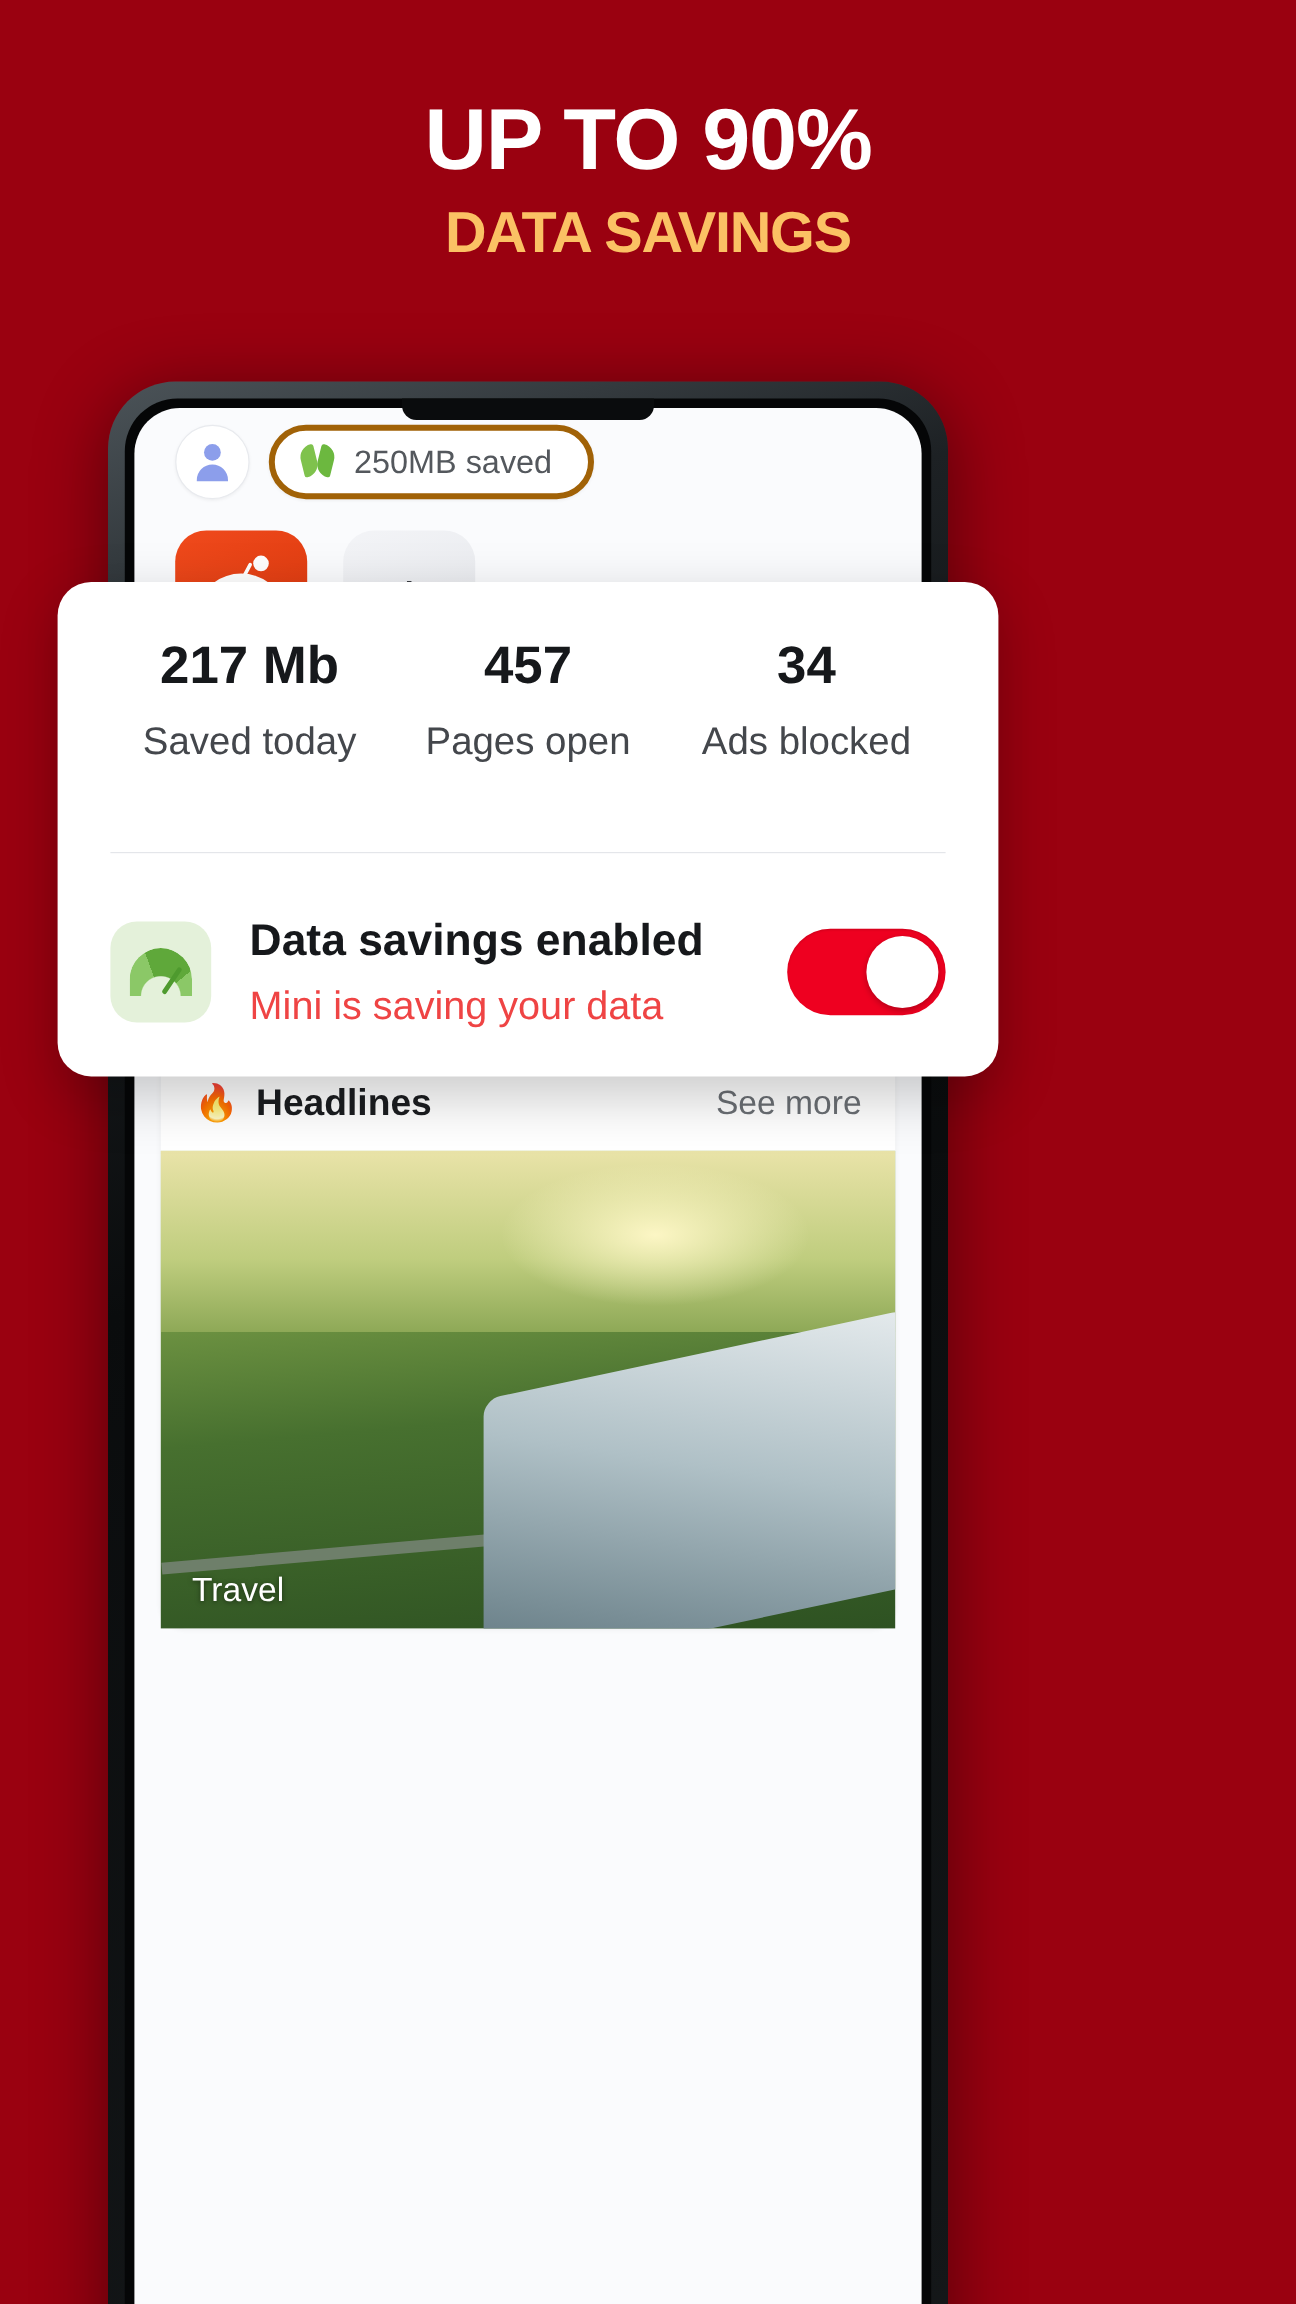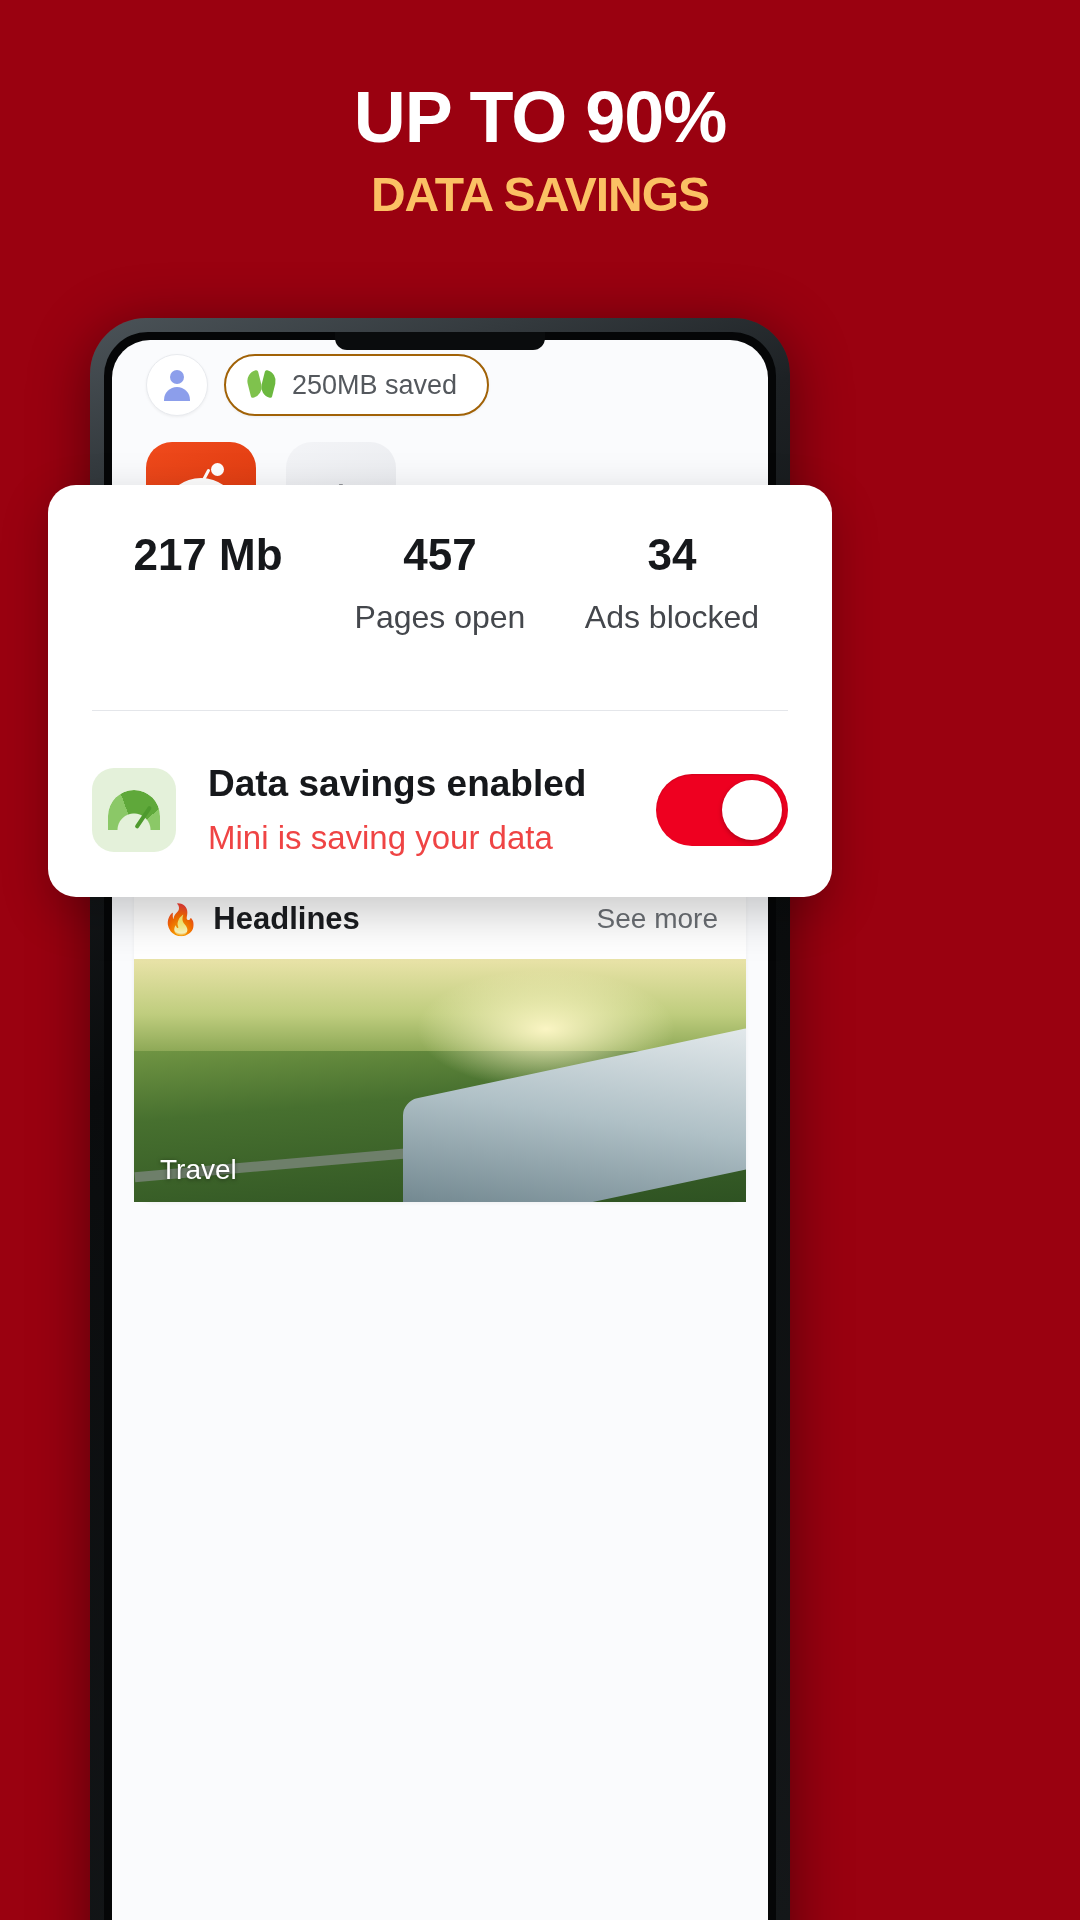--- a/index.html
+++ b/index.html
@@ -90,21 +90,21 @@
   .avatar-glyph:before {
     content:""; position:absolute; left:10px; top:2px;
     width:14px; height:14px; border-radius:50%; background:#8C9EEB;
   }
   .avatar-glyph:after {
     content:""; position:absolute; left:4px; top:19px;
     width:26px; height:14px; border-radius:13px 13px 0 0; background:#8C9EEB;
   }
   .saved-pill {
     height:62px; border-radius:34px; background:#FFFFFF;
-    border:2px solid #a16207; display:flex; align-items:center;
+    border:5px solid #a16207; display:flex; align-items:center;
     gap:14px; padding:0 30px 0 22px;
     box-shadow:0 1px 3px rgba(0,0,0,.06);
   }
   .leaf-icon { width:30px; height:32px; position:relative; }
   .leaf-icon i {
     position:absolute; display:block; background:#6CB83F;
     width:13px; height:26px; top:2px; border-radius:11px 2px 11px 2px;
   }
   .leaf-icon i.l { left:0; transform:rotate(-14deg); background:#7FC24D; }
   .leaf-icon i.r { left:14px; transform:rotate(14deg) scaleX(-1); }
@@ -197,21 +197,21 @@
   
   .headlines-row {
     display:flex; align-items:center; justify-content:space-between;
     padding:26px 2px 22px 2px;
   }
   .hl-left { display:flex; align-items:center; gap:14px; }
   .flame { font-size:30px; color:#E8112D; }
   .hl-title { font-size:31px; font-weight:bold; color:#1B1D20; }
   .hl-more { font-size:28px; color:#6B6F74; }
   .hl-image {
-    height:243px; margin:0 -26px; position:relative; overflow:hidden;
+    height:398px; margin:0 -26px; position:relative; overflow:hidden;
     background:linear-gradient(175deg,#C9D98A 0%,#7FA24A 22%,#47702F 55%,#2E5222 100%);
   }
   .hl-image .sky {
     position:absolute; inset:0 0 62% 0;
     background:linear-gradient(180deg,#E9E3A8 0%,#BFCD7E 60%,#8EA957 100%);
   }
   .hl-image .sun {
     position:absolute; top:10px; left:46%; width:260px; height:120px;
     background:radial-gradient(ellipse at center, rgba(255,248,200,.95) 0%, rgba(255,240,170,0) 70%);
   }
@@ -358,20 +358,21 @@
       </div>
 
     </div>
   </div>
 </div>
 
 <div class="ds-card">
   <div class="ds-stats">
     <div class="ds-stat">
       <div class="ds-val">217 Mb</div>
+      <div class="ds-lbl">Saved today</div>
     </div>
     <div class="ds-stat">
       <div class="ds-val">457</div>
       <div class="ds-lbl">Pages open</div>
     </div>
     <div class="ds-stat">
       <div class="ds-val">34</div>
       <div class="ds-lbl">Ads blocked</div>
     </div>
   </div>

